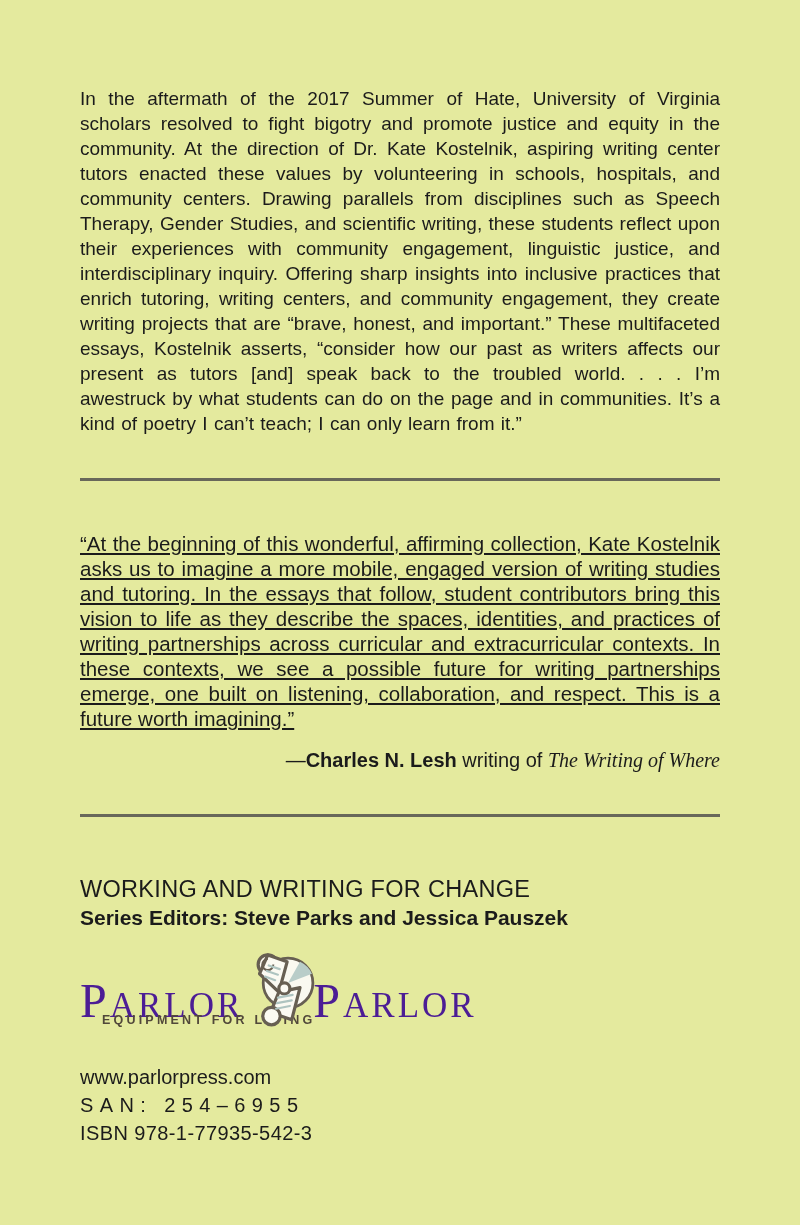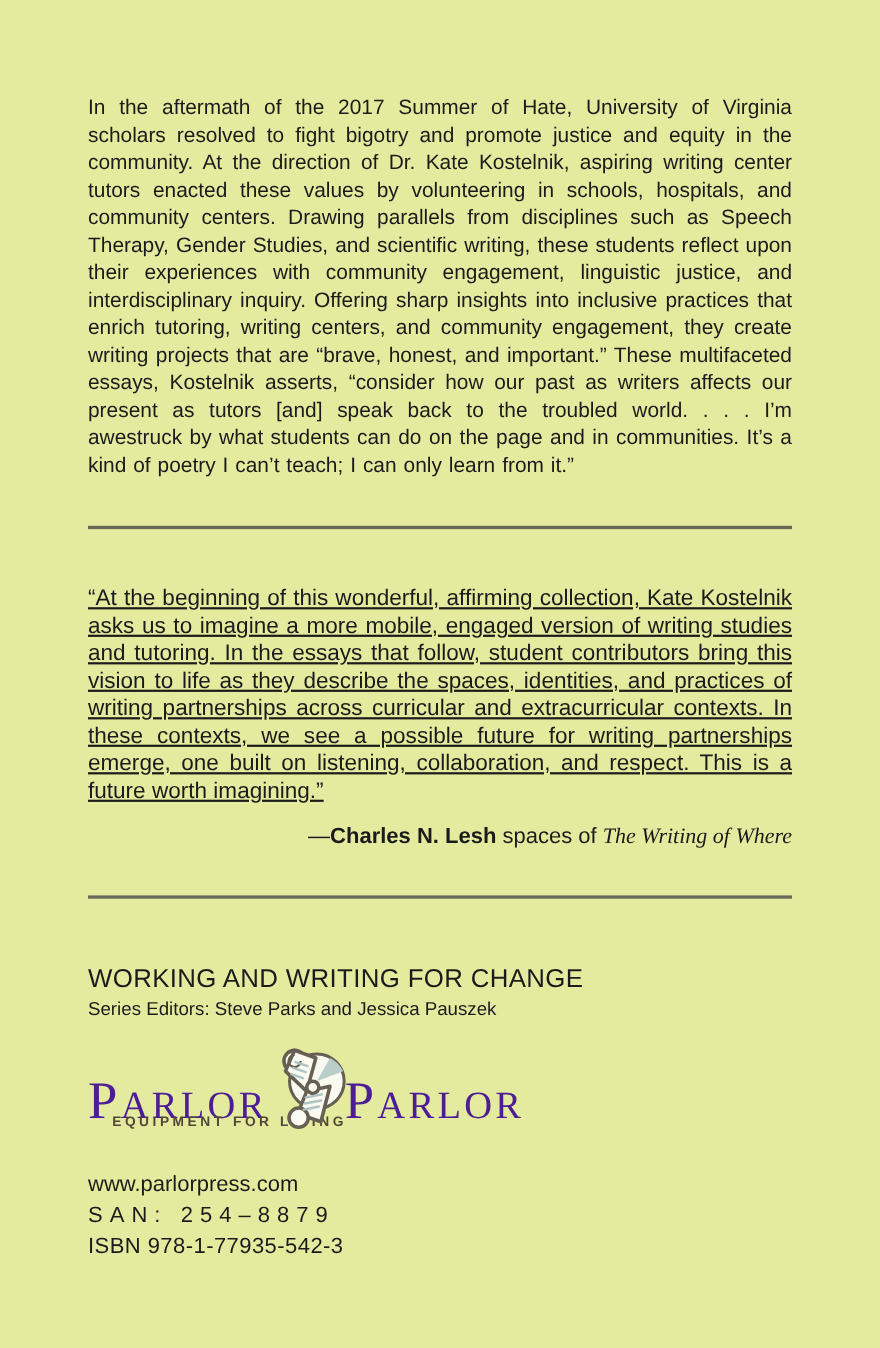--- a/index.html
+++ b/index.html
@@ -58,22 +58,23 @@
   .attribution em { font-style: italic; font-family: Liberation Serif, serif; }
   .series-title {
     margin: 58px 0 0 0;
     font-size: 23.5px;
     line-height: 28px;
     letter-spacing: 0.3px;
     font-weight: normal;
   }
   .series-editors {
     margin: 2px 0 0 0;
-    font-size: 17px;
+    font-size: 21px;
     line-height: 26px;
+    font-weight: bold;
   }
   .logo {
     position: relative;
     margin-top: 16px;
     height: 92px;
     width: 420px;
   }
   .logo-row {
     display: flex;
     align-items: flex-end;
@@ -119,21 +120,21 @@
 <body>
 
 <div class="page">
 
   <p class="blurb">In the aftermath of the 2017 Summer of Hate, University of Virginia scholars resolved to fight bigotry and promote justice and equity in the community. At the direction of Dr. Kate Kostelnik, aspiring writing center tutors enacted these values by volunteering in schools, hospitals, and community centers. Drawing parallels from disciplines such as Speech Therapy, Gender Studies, and scientific writing, these students reflect upon their experiences with community engagement, linguistic justice, and interdisciplinary inquiry. Offering sharp insights into inclusive practices that enrich tutoring, writing centers, and community engagement, they create writing projects that are “brave, honest, and important.” These multifaceted essays, Kostelnik asserts, “consider how our past as writers affects our present as tutors [and] speak back to the troubled world. . . . I’m awestruck by what students can do on the page and in communities. It’s a kind of poetry I can’t teach; I can only learn from it.”</p>
 
   <div class="rule rule-top"></div>
 
   <p class="endorsement-quote">“At the beginning of this wonderful, affirming collection, Kate Kostelnik asks us to imagine a more mobile, engaged version of writing studies and tutoring. In the essays that follow, student contributors bring this vision to life as they describe the spaces, identities, and practices of writing partnerships across curricular and extracurricular contexts. In these contexts, we see a possible future for writing partnerships emerge, one built on listening, collaboration, and respect. This is a future worth imagining.”</p>
 
-  <p class="attribution"><span>—</span><strong>Charles N. Lesh</strong><span> spaces of </span><em>The Writing of Where</em></p>
+  <p class="attribution"><span>—</span><strong>Charles N. Lesh</strong><span> writing of </span><em>The Writing of Where</em></p>
 
   <div class="rule rule-bottom"></div>
 
   <h1 class="series-title">WORKING AND WRITING FOR CHANGE</h1>
   <p class="series-editors">Series Editors: Steve Parks and Jessica Pauszek</p>
 
   <div class="logo">
     <div class="logo-row">
       <span class="logo-word">PARLOR</span>
       <span class="logo-icon-wrap">
@@ -161,17 +162,17 @@
           </g>
         </svg>
       </span>
       <span class="logo-word">PARLOR</span>
     </div>
     <div class="tagline">EQUIPMENT FOR LIVING</div>
   </div>
 
   <div class="footer">
     <div class="website">www.parlorpress.com</div>
-    <div class="san">SAN: 254–8879</div>
+    <div class="san">SAN: 254–6955</div>
     <div class="isbn">ISBN 978-1-77935-542-3</div>
   </div>
 
 </div>
 
 </body></html>

